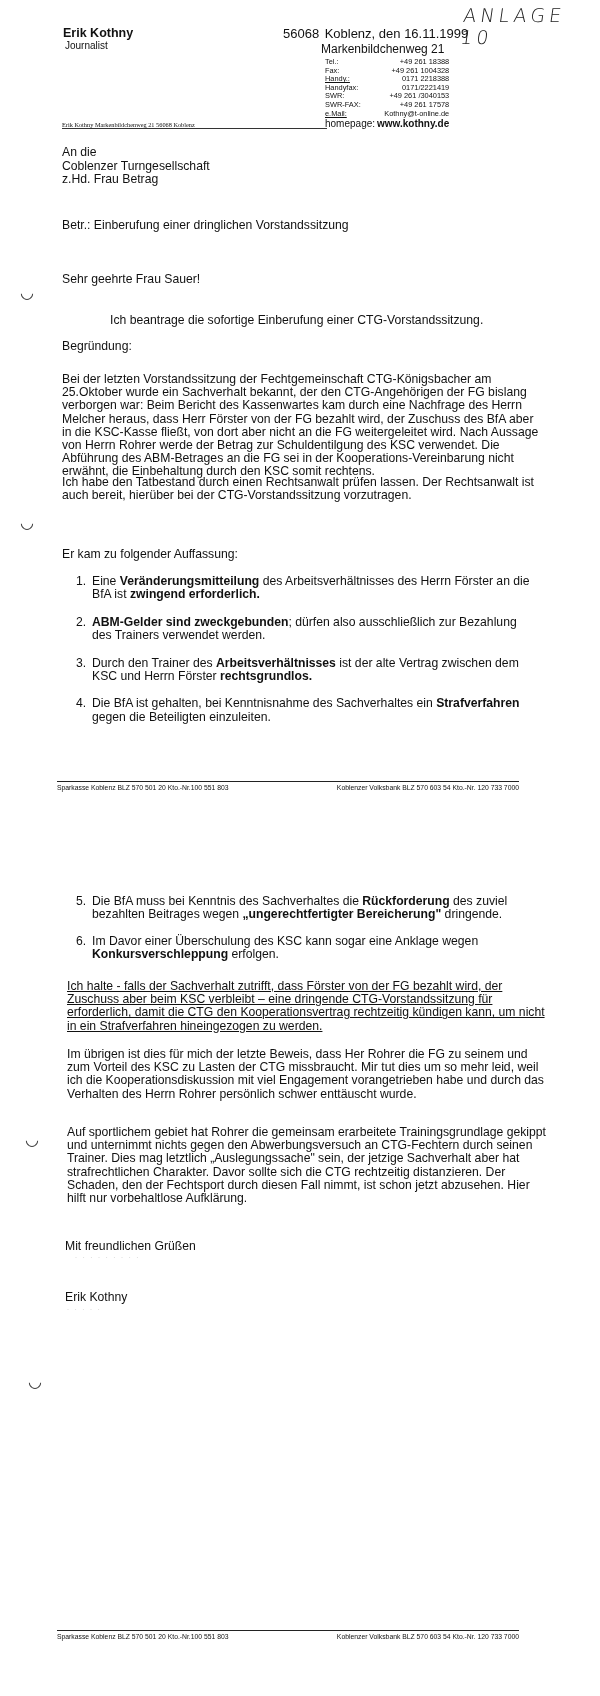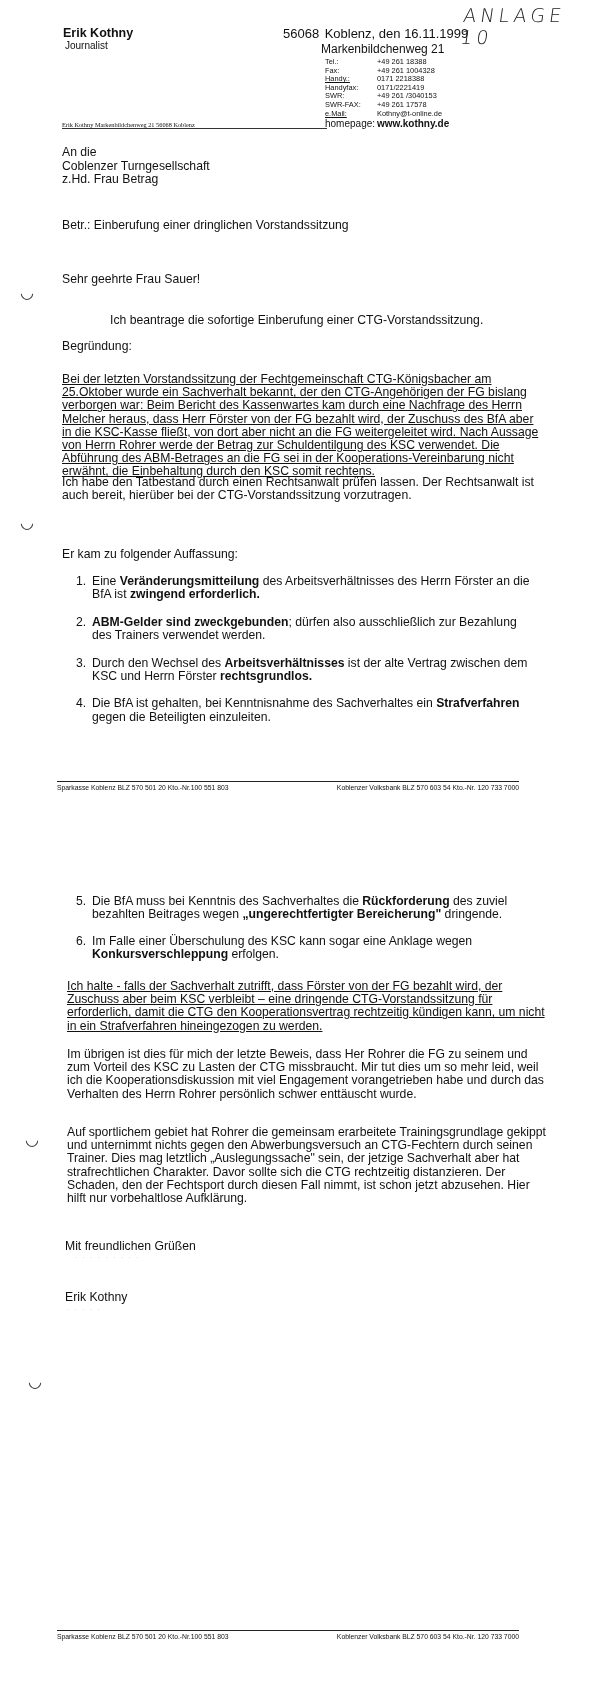--- a/index.html
+++ b/index.html
@@ -11,36 +11,36 @@
   .annot {
     font-family: "DejaVu Sans", sans-serif; font-size: 19px; letter-spacing: 4px;
     color: #222; font-weight: 300; transform: skewX(-8deg); top: 4px; left: 462px;
   }
   .sender-name { top: 26px; left: 63px; font-weight: bold; font-size: 12.5px; }
   .sender-role { top: 40px; left: 65px; font-size: 10px; }
   .place-date { top: 26px; left: 283px; font-size: 13px; }
   .place-date .zip { display: inline-block; width: 38px; }
   .street { top: 42px; left: 321px; font-size: 12px; }
   .contacts { top: 58px; left: 325px; font-size: 7.4px; line-height: 8.6px; }
-  .contacts .row { display: flex; }
+  .contacts .row { display: flex; justify-content: space-between; }
   .contacts .k { width: 52px; }
   .contacts .row.hp { font-size: 10px; line-height: 11px; }
   .contacts .row.hp .k { font-size: 10px; }
   .contacts .row.hp .v { font-weight: bold; }
   .return-addr {
     top: 121px; left: 62px; font-family: "Liberation Serif", serif; font-size: 6.3px;
     border-bottom: 1px solid #333; width: 265px; padding-bottom: 0;
   }
   .recipient { top: 146px; left: 62px; font-size: 12.2px; line-height: 13.5px; }
   .subject { top: 218px; left: 62px; }
   .greeting { top: 272px; left: 62px; }
   .para { left: 62px; width: 478px; line-height: 13.2px; }
   .p1 { top: 314px; margin-left: 48px; }
   .p2 { top: 340px; }
-  .p3 { top: 373px; text-decoration: underline; }
+  .p3 { top: 373px; }
   .p4 { top: 476px; }
   .p5 { top: 548px; }
   ol.list { position: absolute; left: 62px; width: 470px; margin: 0; padding: 0; list-style: none; }
   ol.list li { display: flex; line-height: 13.4px; }
   ol.list .num { width: 16px; padding-left: 14px; flex: none; }
   ol.list .txt { flex: 1; }
   .list1 li:nth-child(1) { margin-top: 0; }
   .list1 { top: 575px; }
   .list1 li + li { margin-top: 14px; }
   .list2 { top: 895px; left: 72px; }
@@ -132,41 +132,41 @@
     <li>
       <span class="num">1.</span>
       <span class="txt"><span>Eine </span><span class="b">Veränderungsmitteilung</span><span> des Arbeitsverhältnisses des Herrn Förster an die BfA ist </span><span class="b">zwingend erforderlich.</span></span>
     </li>
     <li>
       <span class="num">2.</span>
       <span class="txt"><span class="b">ABM-Gelder sind zweckgebunden</span><span>; dürfen also ausschließlich zur Bezahlung des Trainers verwendet werden.</span></span>
     </li>
     <li>
       <span class="num">3.</span>
-      <span class="txt"><span>Durch den Wechsel des </span><span class="b">Arbeitsverhältnisses</span><span> ist der alte Vertrag zwischen dem KSC und Herrn Förster </span><span class="b">rechtsgrundlos.</span></span>
+      <span class="txt"><span>Durch den Trainer des </span><span class="b">Arbeitsverhältnisses</span><span> ist der alte Vertrag zwischen dem KSC und Herrn Förster </span><span class="b">rechtsgrundlos.</span></span>
     </li>
     <li>
       <span class="num">4.</span>
       <span class="txt"><span>Die BfA ist gehalten, bei Kenntnisnahme des Sachverhaltes ein </span><span class="b">Strafverfahren</span><span> gegen die Beteiligten einzuleiten.</span></span>
     </li>
   </ol>
 
 <div class="abs footer footer1">
   <span>Sparkasse Koblenz BLZ 570 501 20 Kto.-Nr.100 551 803</span>
   <span>Koblenzer Volksbank BLZ 570 603 54 Kto.-Nr. 120 733 7000</span>
 </div>
 
 <ol class="list list2" id="list2">
     <li>
       <span class="num">5.</span>
       <span class="txt"><span>Die BfA muss bei Kenntnis des Sachverhaltes die </span><span class="b">Rückforderung</span><span> des zuviel bezahlten Beitrages wegen </span><span class="b">„ungerechtfertigter Bereicherung"</span><span> dringende.</span></span>
     </li>
     <li>
       <span class="num">6.</span>
-      <span class="txt"><span>Im Falle einer Überschulung des KSC kann sogar eine Anklage wegen </span><span class="b">Konkursverschleppung</span><span> erfolgen.</span></span>
+      <span class="txt"><span>Im Davor einer Überschulung des KSC kann sogar eine Anklage wegen </span><span class="b">Konkursverschleppung</span><span> erfolgen.</span></span>
     </li>
   </ol>
 
 <div class="abs para p6">Ich halte - falls der Sachverhalt zutrifft, dass Förster von der FG bezahlt wird, der Zuschuss aber beim KSC verbleibt – eine dringende CTG-Vorstandssitzung für erforderlich, damit die CTG den Kooperationsvertrag rechtzeitig kündigen kann, um nicht in ein Strafverfahren hineingezogen zu werden.</div>
 <div class="abs para p7">Im übrigen ist dies für mich der letzte Beweis, dass Her Rohrer die FG zu seinem und zum Vorteil des KSC zu Lasten der CTG missbraucht. Mir tut dies um so mehr leid, weil ich die Kooperationsdiskussion mit viel Engagement vorangetrieben habe und durch das Verhalten des Herrn Rohrer persönlich schwer enttäuscht wurde.</div>
 <div class="abs mark" style="top:1130px;left:25px;">◡</div>
 <div class="abs para p8">Auf sportlichem gebiet hat Rohrer die gemeinsam erarbeitete Trainingsgrundlage gekippt und unternimmt nichts gegen den Abwerbungsversuch an CTG-Fechtern durch seinen Trainer. Dies mag letztlich „Auslegungssache" sein, der jetzige Sachverhalt aber hat strafrechtlichen Charakter. Davor sollte sich die CTG rechtzeitig distanzieren. Der Schaden, den der Fechtsport durch diesen Fall nimmt, ist schon jetzt abzusehen. Hier hilft nur vorbehaltlose Aufklärung.</div>
 
 <div class="abs closing">Mit freundlichen Grüßen</div>
 <div class="abs sig-scribble sig1">· · · ·  ·  ·  ·  · ·</div>

